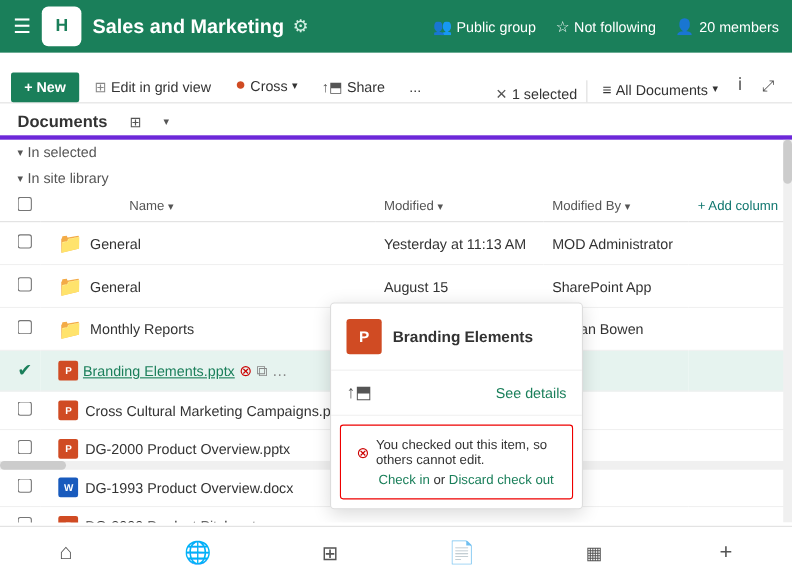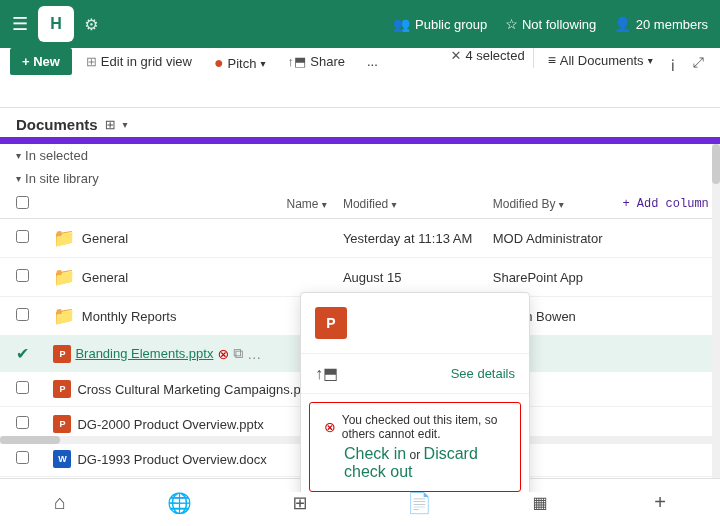--- a/index.html
+++ b/index.html
@@ -42,23 +42,23 @@
     .header-meta-item {
       display: flex; align-items: center; gap: 4px; color: #fff; cursor: pointer;
     }
     .header-meta-item .icon { font-size: 14px; }
 
     
     .command-bar {
       background: #fff;
       border-bottom: 1px solid #e0e0e0;
       display: flex;
-      align-items: flex-start;
+      align-items: flex-end;
       padding: 0 10px;
-      height: 60px;
+      height: 46px;
       gap: 6px;
     }
     .btn-new {
       background: #1a7f5a;
       color: #fff;
       border: none;
       border-radius: 2px;
       padding: 6px 12px;
       font-size: 13px;
       cursor: pointer;
@@ -87,22 +87,22 @@
       border-radius: 2px;
     }
     .info-btn { padding: 6px; font-size: 16px; cursor: pointer; color: #555; }
     .expand-btn { padding: 6px; font-size: 14px; cursor: pointer; color: #555; }
 
     
     .docs-header {
       padding: 8px 16px 4px;
       display: flex;
       align-items: center;
-      gap: 7px;
-      border-bottom: 7px solid #6d28d9;
+      gap: 20px;
+      border-bottom: 4px solid #6d28d9;
     }
     .docs-title { font-size: 15px; font-weight: 600; color: #333; }
     .view-icon { color: #555; cursor: pointer; font-size: 14px; }
 
     .file-list-area {
       flex: 1;
       overflow-y: auto;
       overflow-x: hidden;
       position: relative;
     }
@@ -125,22 +125,22 @@
       background: #fff;
       border-bottom: 1px solid #e0e0e0;
       padding: 6px 8px;
       font-size: 12px;
       color: #555;
       font-weight: 500;
       text-align: left;
       cursor: pointer;
       white-space: nowrap;
     }
-    .file-table .col-header.name { padding-left: 80px; text-align: right; }
-    .file-table .col-header.add { color: #4c1d95; cursor: pointer; font-family: Liberation Mono, monospace; }
+    .file-table .col-header.name { padding-left: 80px; }
+    .file-table .col-header.add { color: #0f766e; cursor: pointer; }
 
     .file-row {
       border-bottom: 1px solid #f0f0f0;
       cursor: pointer;
     }
     .file-row.selected { background: #e6f3ef; }
 
     .file-row td {
       padding: 8px 8px;
       font-size: 13px;
@@ -203,21 +203,21 @@
       margin: 8px;
       font-size: 12px;
       color: #333;
       background: #fff;
     }
     .popup-warning-header {
       display: flex; align-items: center; gap: 6px;
       margin-bottom: 4px;
     }
     .warn-icon { color: #c00; font-size: 14px; }
-    .checkin-link { color: #1a7f5a; font-size: 16px; cursor: pointer; text-decoration: none; }
+    .checkin-link { color: #1a7f5a; font-size: 12px; cursor: pointer; text-decoration: none; }
 
     
     .bottom-nav {
       position: absolute;
       bottom: 0; left: 0; right: 0;
       height: 48px;
       background: #fff;
       border-top: 1px solid #e0e0e0;
       display: flex;
       align-items: center;
@@ -273,20 +273,21 @@
     .hand-cursor { cursor: pointer; color: #1a7f5a; text-decoration: underline; }
   </style>
 </head>
 <body>
 
 <div class="top-header">
   <span class="hamburger-icon">☰</span>
   <div class="app-logo">
     <span style="color:#1a7f5a; font-weight:900; font-size:16px;">H</span>
   </div>
+  <span class="site-title">Sales and Marketing</span>
   <span class="settings-icon">⚙</span>
   <div class="header-spacer"></div>
   <div class="header-meta">
     <div class="header-meta-item">
       <span class="icon">👥</span>
       <span>Public group</span>
     </div>
     <div class="header-meta-item">
       <span class="icon">☆</span>
       <span>Not following</span>
@@ -299,32 +300,32 @@
 </div>
 
 <div class="command-bar">
   <button class="btn-new">+ New</button>
   <button class="cmd-btn">
     <span style="color:#888;">⊞</span>
     <span>Edit in grid view</span>
   </button>
   <button class="cmd-btn">
     <span style="color:#D04B23; font-size:16px;">●</span>
-    <span>Pitch</span>
+    <span>Cross</span>
     <span style="font-size:10px;">▾</span>
   </button>
   <button class="cmd-btn">
     <span style="color:#555; font-size:13px;">↑⬒</span>
     <span>Share</span>
   </button>
   <button class="cmd-btn">...</button>
   <div class="cmd-spacer"></div>
   <div class="selected-badge">
     <span style="cursor:pointer; color:#555;">✕</span>
-    <span>4 selected</span>
+    <span>1 selected</span>
   </div>
   <div class="cmd-divider"></div>
   <div class="all-docs-btn">
     <span style="font-size:14px;">≡</span>
     <span>All Documents</span>
     <span style="font-size:10px;">▾</span>
   </div>
   <span class="info-btn">ℹ</span>
   <span class="expand-btn">⤢</span>
 </div>
@@ -486,20 +487,21 @@
     </table>
   </div>
 
   <div class="scrollbar-v">
     <div class="scrollbar-thumb"></div>
   </div>
 
   <div class="popup-panel">
     <div class="popup-header">
       <div class="popup-pptx-icon">P</div>
+      <span class="popup-title">Branding Elements</span>
     </div>
     <div class="popup-actions">
       <span class="popup-action-icon">↑⬒</span>
       <a class="see-details-link">See details</a>
     </div>
     <div class="popup-warning">
       <div class="popup-warning-header">
         <span class="warn-icon">⊗</span>
         <span>You checked out this item, so others cannot edit.</span>
       </div>

